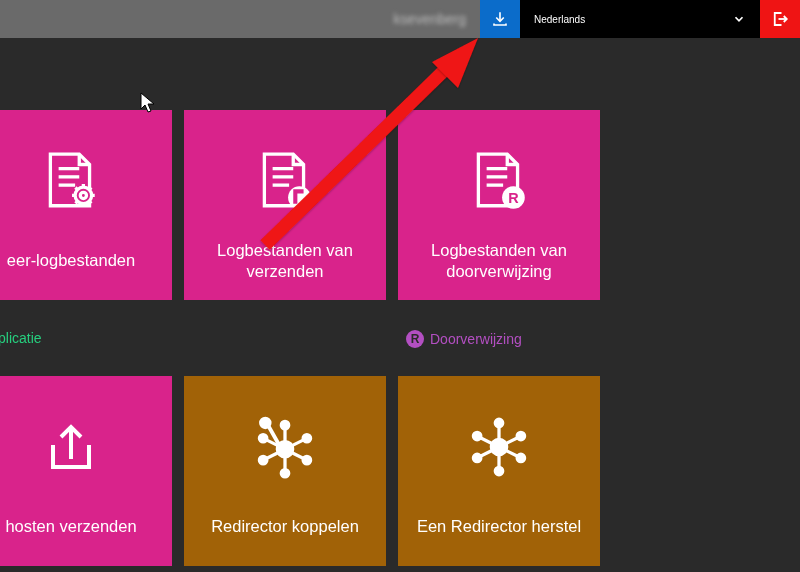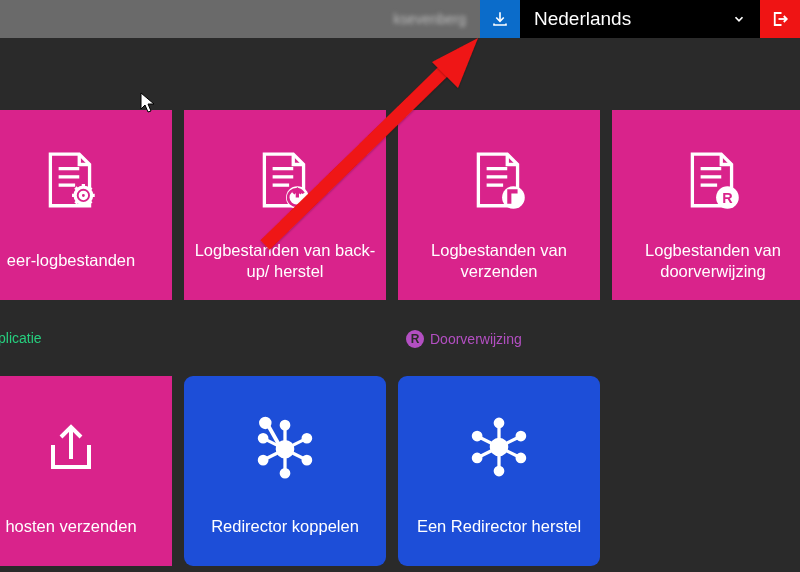--- a/index.html
+++ b/index.html
@@ -39,21 +39,21 @@
   }
   .download-btn { background: #0b6cca; }
   .lang-select {
     background: #000;
     color: #fff;
     display: flex;
     align-items: center;
     width: 240px;
     justify-content: space-between;
     padding: 0 14px;
-    font-size: 19px;
+    font-size: 10px;
   }
   .logout-btn { background: #ef1414; }
 
   
   .content {
     position: absolute;
     left: -30px; 
     top: 110px;
     width: 860px;
   }
@@ -70,21 +70,21 @@
     align-items: center;
     justify-content: flex-end;
     padding: 12px 6px 18px 6px;
     color: #fff;
     font-size: 16.5px;
     text-align: center;
     line-height: 1.28;
     position: relative;
   }
   .tile.pink   { background: #d9238b; }
-  .tile.purple { background: #1d4ed8; border-radius: 9px; }
+  .tile.purple { background: #a16207; }
   .tile .icon-wrap {
     flex: 1;
     display: flex;
     align-items: center;
     justify-content: center;
   }
   .tile .label {
     min-height: 42px;
     display: flex;
     align-items: center;
@@ -183,36 +183,20 @@
             <line x1="20" y1="28" x2="40" y2="28"></line>
             <line x1="20" y1="36" x2="36" y2="36"></line>
           <circle cx="44" cy="46" r="8" fill="#d9238b"></circle>
           <circle cx="44" cy="46" r="3"></circle>
           <path d="M44 38v-3M44 54v3M36 46h-3M52 46h3M38.3 40.3l-2-2M49.7 51.7l2 2M49.7 40.3l2-2M38.3 51.7l-2 2"></path>
         </svg>
       </div>
       <div class="label">eer-logbestanden</div>
     </div>
 
-    <div class="tile pink">
-      <div class="icon-wrap">
-        <svg width="66" height="66" viewBox="0 0 64 64" fill="none" stroke="#fff" stroke-width="3.2">
-          <path d="M12 6 L40 6 L50 16 L50 56 L12 56 Z"></path>
-          <path d="M40 6 L40 16 L50 16"></path>
-          <line x1="20" y1="20" x2="40" y2="20"></line>
-            <line x1="20" y1="28" x2="40" y2="28"></line>
-            <line x1="20" y1="36" x2="36" y2="36"></line>
-          <circle cx="44" cy="48" r="11" fill="#fff" stroke="none"></circle>
-          <path d="M44 41 L44 48" stroke="#d9238b"></path>
-          <path d="M40 44 L44 40 L48 44" stroke="#d9238b"></path>
-          <path d="M50 52 A8 8 0 1 1 50 44" stroke="#d9238b" stroke-width="2.6"></path>
-        </svg>
-      </div>
-      <div class="label">Logbestanden van back-up/ herstel</div>
-    </div>
 
     <div class="tile pink">
       <div class="icon-wrap">
         <svg width="66" height="66" viewBox="0 0 64 64" fill="none" stroke="#fff" stroke-width="3.2">
           <path d="M12 6 L40 6 L50 16 L50 56 L12 56 Z"></path>
           <path d="M40 6 L40 16 L50 16"></path>
           <line x1="20" y1="20" x2="40" y2="20"></line>
             <line x1="20" y1="28" x2="40" y2="28"></line>
             <line x1="20" y1="36" x2="36" y2="36"></line>
           <circle cx="46" cy="48" r="11" fill="#fff" stroke="none"></circle>

